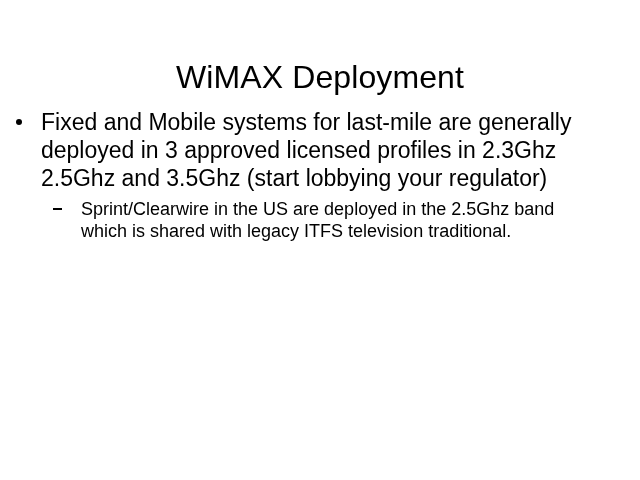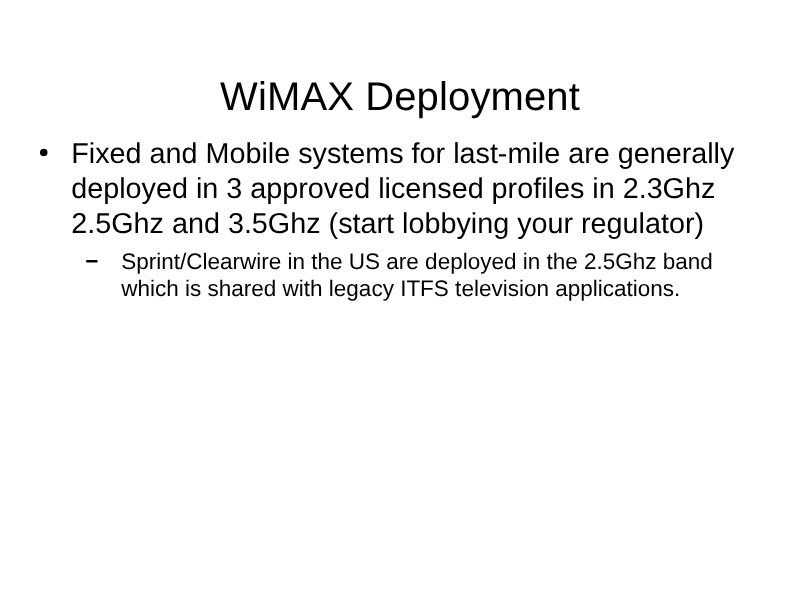--- a/index.html
+++ b/index.html
@@ -33,21 +33,21 @@
     line-height: 40px;
     font-weight: normal;
     letter-spacing: 0.1px;
     color: #000000;
     white-space: nowrap;
   }
 
   .slide-body {
     position: absolute;
     top: 108px;
-    left: 28px;
+    left: 12px;
     width: 592px;
   }
 
   ul.level1 {
     list-style: none;
     margin: 0;
     padding: 0;
   }
 
   li.bullet-l1 {
@@ -112,21 +112,21 @@
   <div class="slide-body">
     <ul class="level1">
 
       <li class="bullet-l1">
         <span class="marker-dot"></span>
         <span class="bullet-text">Fixed and Mobile systems for last-mile are generally deployed in 3 approved licensed profiles in 2.3Ghz 2.5Ghz and 3.5Ghz (start lobbying your regulator)</span>
 
         <ul class="level2">
           <li class="bullet-l2">
             <span class="marker-dash"></span>
-            <span class="bullet-text">Sprint/Clearwire in the US are deployed in the 2.5Ghz band which is shared with legacy ITFS television applications.</span>
+            <span class="bullet-text">Sprint/Clearwire in the US are deployed in the 2.5Ghz band which is shared with legacy ITFS television traditional.</span>
           </li>
         </ul>
       </li>
 
 
     </ul>
   </div>
 
 </div>
 

